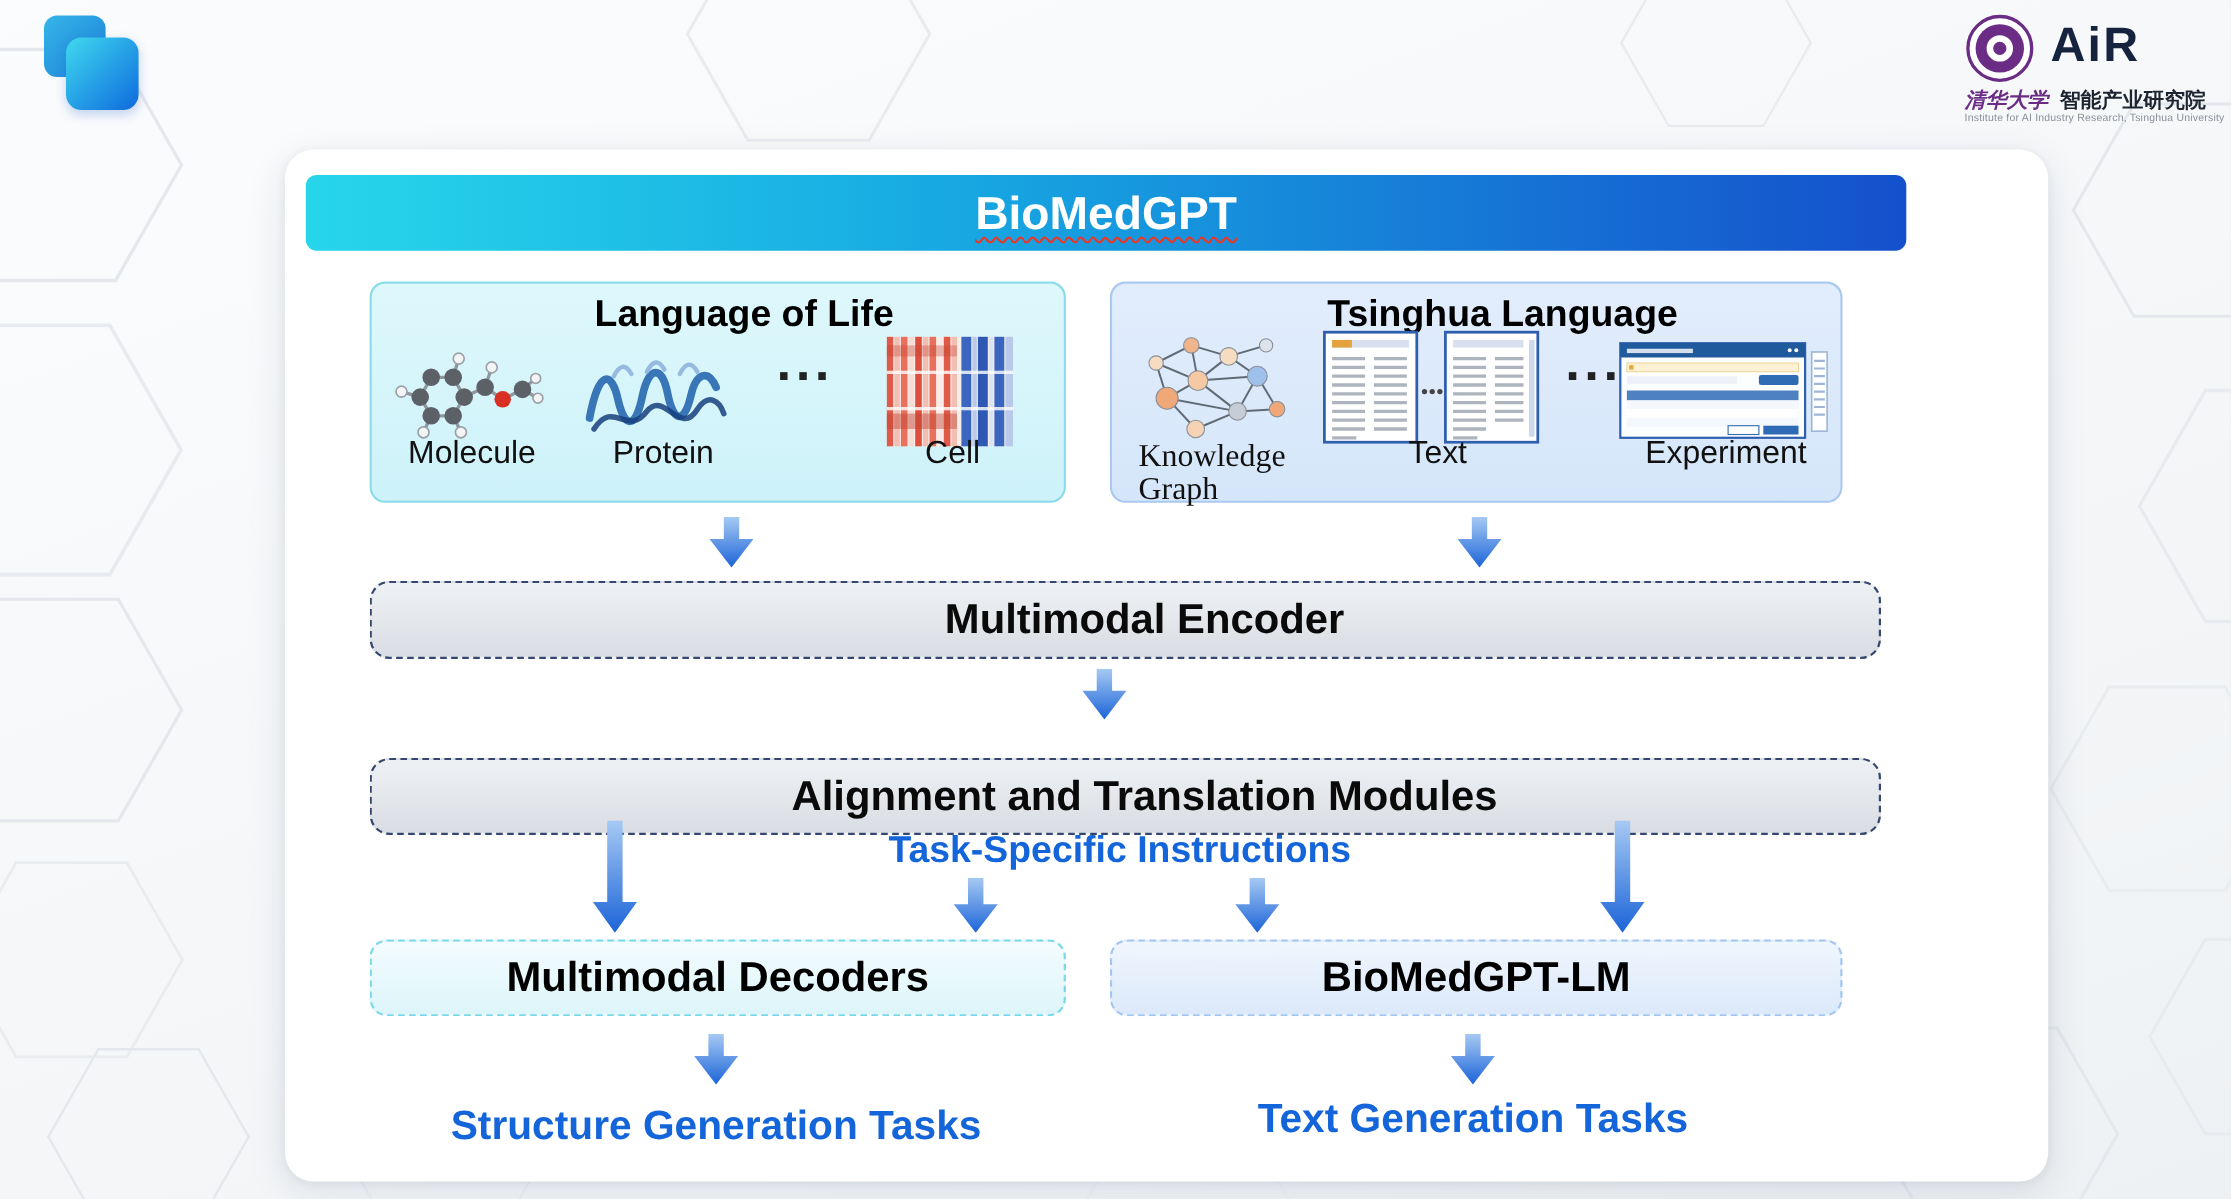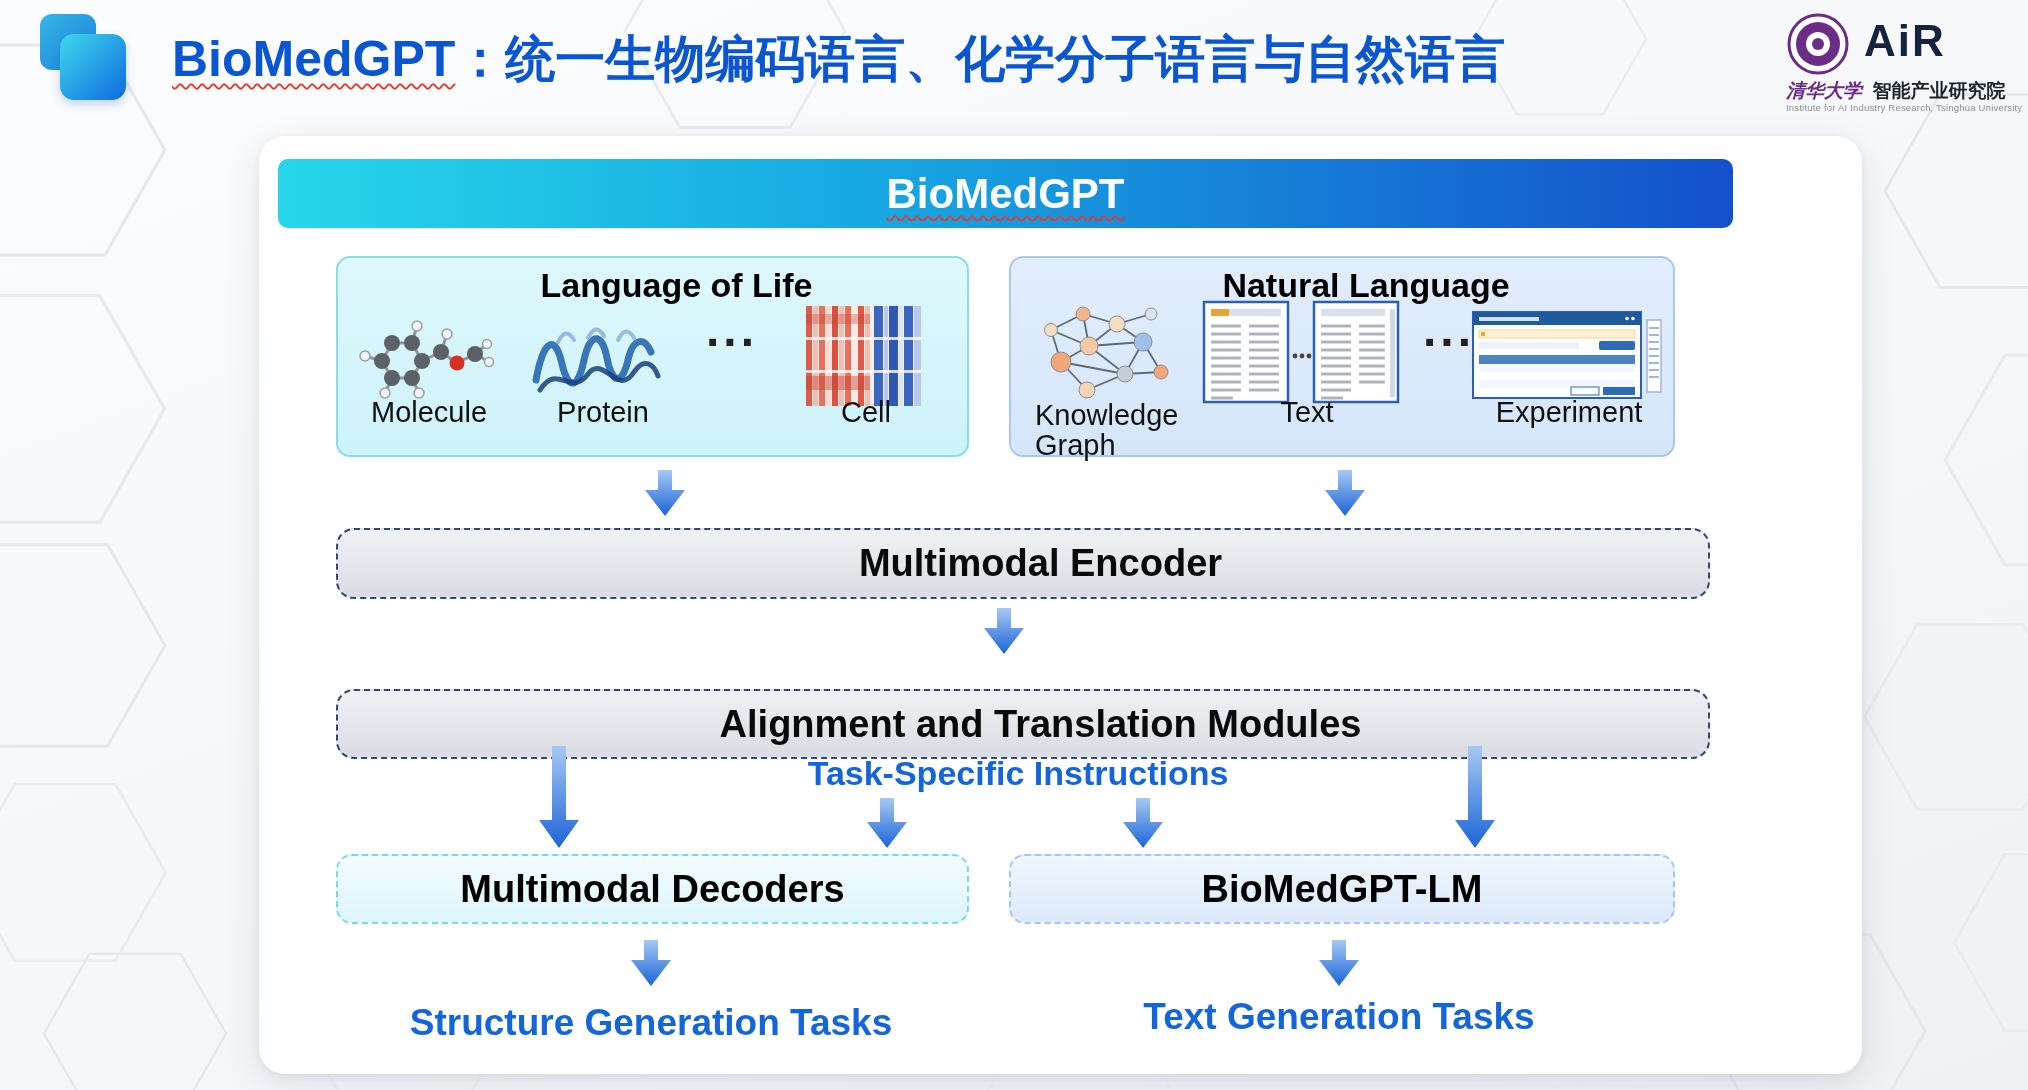--- a/index.html
+++ b/index.html
@@ -44,21 +44,21 @@
 
   .src-box { position:absolute; top:120px; height:197px; border-radius:14px; }
   .lol-box { left:77px;  width:629px; background:linear-gradient(180deg,#def8fc,#cdf2f9); border:2px solid #8bdcea; }
   .nl-box  { left:750px; width:662px; background:linear-gradient(180deg,#e2edfc,#d5e6fa); border:2px solid #a9c9f1; }
   .box-title { position:absolute; top:8px; left:0; right:0; text-align:center;
                font-size:34px; font-weight:bold; color:#000;padding-left:48px; }
   .icon { position:absolute; }
   .item-label { position:absolute; top:138px; font-size:29px; color:#111; font-weight:500;
                 text-align:center; }
   .kg-label { position:absolute; left:24px; top:142px; width:140px; font-size:29px; color:#111;
-              font-weight:500; text-align:left; line-height:1.05; }
+              font-weight:500; text-align:left; line-height:1.05;font-family:Liberation Serif, serif; }
   .dots { position:absolute; top:44px; font-size:48px; font-weight:bold; color:#222; letter-spacing:4px; }
 
   .module { position:absolute; left:77px; width:1335px; height:67px; border-radius:18px;
             background:linear-gradient(180deg,#eef1f4,#d9dde3); border:2.5px dashed #35466f;
             display:flex; align-items:center; justify-content:center;
             font-size:38px; font-weight:bold; color:#0a0a0a;padding-left:35px; }
   .encoder { top:392px; }
   .alignment { top:525px; height:66px;margin-top:28px; }
 
   .task-label { position:absolute; left:459px; top:618px; width:600px; text-align:center;
@@ -109,23 +109,20 @@
     <use href="#hex" x="1700" y="930" width="230" height="202" stroke="#e4e8ed"></use>
     <use href="#hex" x="1950" y="850" width="210" height="185" stroke="#e7eaee"></use>
     <use href="#hex" x="980" y="1010" width="200" height="176" stroke="#eef0f3"></use>
   </svg>
 
   <div class="logo-squares">
     <div class="sq-back"></div>
     <div class="sq-front"></div>
   </div>
 
-  <div class="page-title">
-    <span class="squiggle">BioMedGPT</span><span>：统一生物编码语言、化学分子语言与自然语言</span>
-  </div>
 
   <div class="org-logo">
     <svg class="org-emblem" width="64" height="64" viewBox="0 0 64 64">
       <circle cx="32" cy="32" r="29" fill="#ffffff" stroke="#6a2c84" stroke-width="3"></circle>
       <circle cx="32" cy="32" r="22" fill="#6a2c84"></circle>
       <circle cx="32" cy="32" r="12" fill="#ffffff"></circle>
       <circle cx="32" cy="32" r="6" fill="#6a2c84"></circle>
     </svg>
     <div class="org-air">AiR</div>
     <div class="org-line2">
@@ -216,21 +213,21 @@
         <rect x="0" y="70" width="64" height="14" fill="#c24434" opacity="0.45"></rect>
         <rect x="0" y="8" width="64" height="10" fill="#c24434" opacity="0.35"></rect>
       </svg>
 
       <div class="item-label" style="left:11px; width:160px;">Molecule</div>
       <div class="item-label" style="left:185px; width:160px;">Protein</div>
       <div class="item-label" style="left:448px; width:160px;">Cell</div>
     </div>
 
     <div class="src-box nl-box">
-      <div class="box-title">Natural Language</div>
+      <div class="box-title">Tsinghua Language</div>
 
       <svg class="icon" style="left:19px; top:42px;" width="142" height="105" viewBox="0 0 140 105">
         <g stroke="#606a74" stroke-width="1.8">
           <line x1="30" y1="62" x2="58" y2="46"></line>
             <line x1="30" y1="62" x2="20" y2="30"></line>
           <line x1="20" y1="30" x2="58" y2="46"></line>
             <line x1="20" y1="30" x2="52" y2="14"></line>
           <line x1="52" y1="14" x2="58" y2="46"></line>
             <line x1="52" y1="14" x2="86" y2="24"></line>
           <line x1="86" y1="24" x2="58" y2="46"></line>

